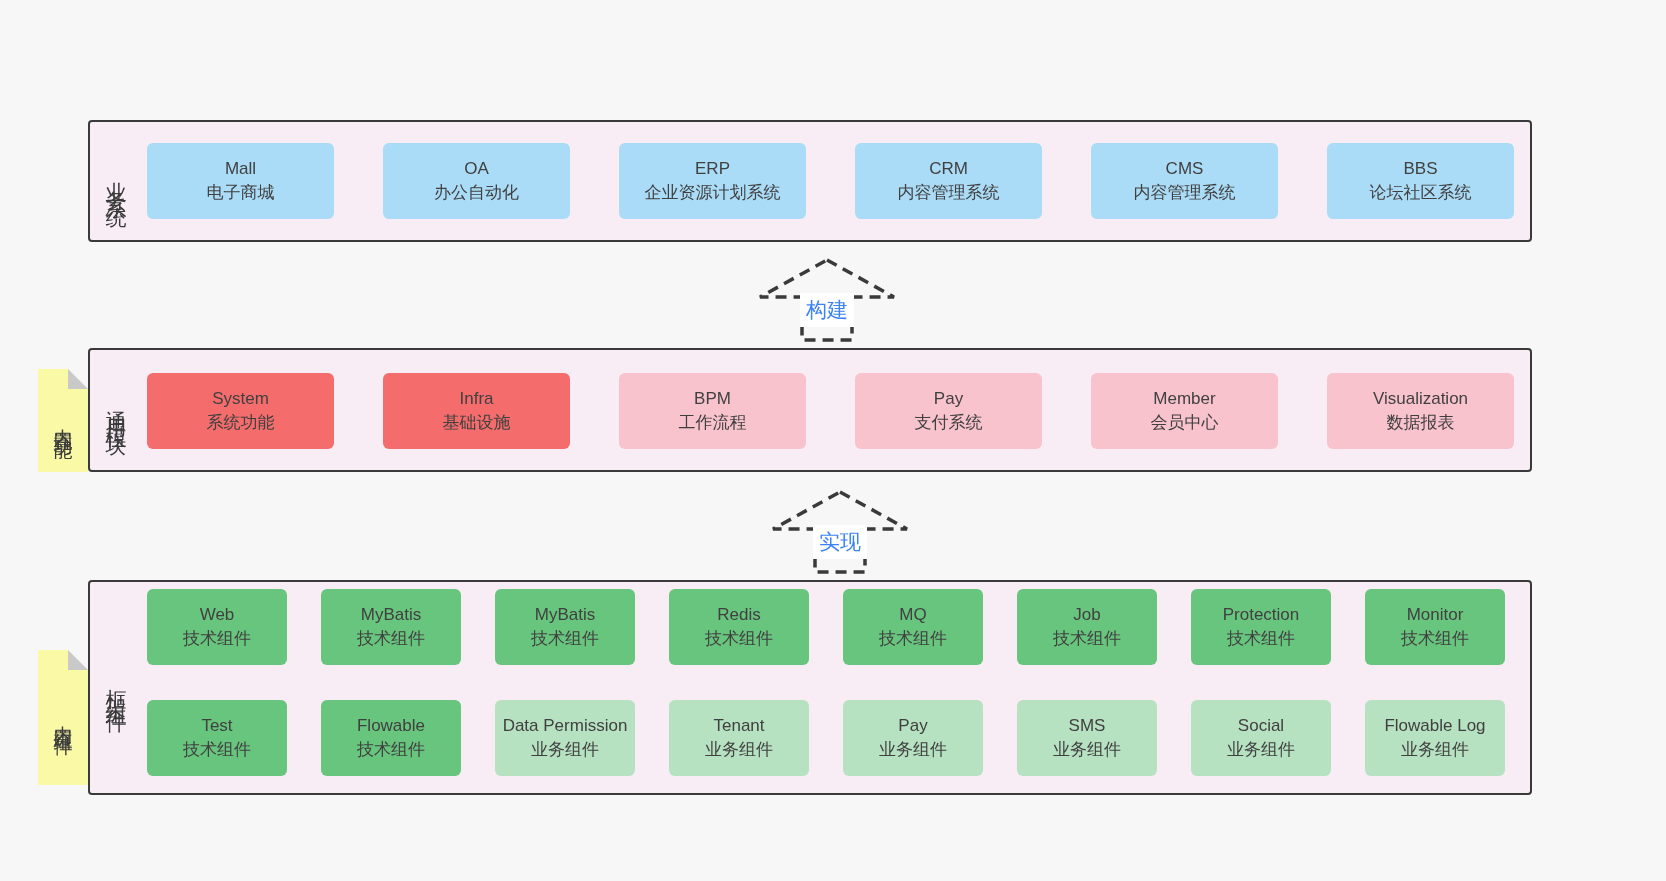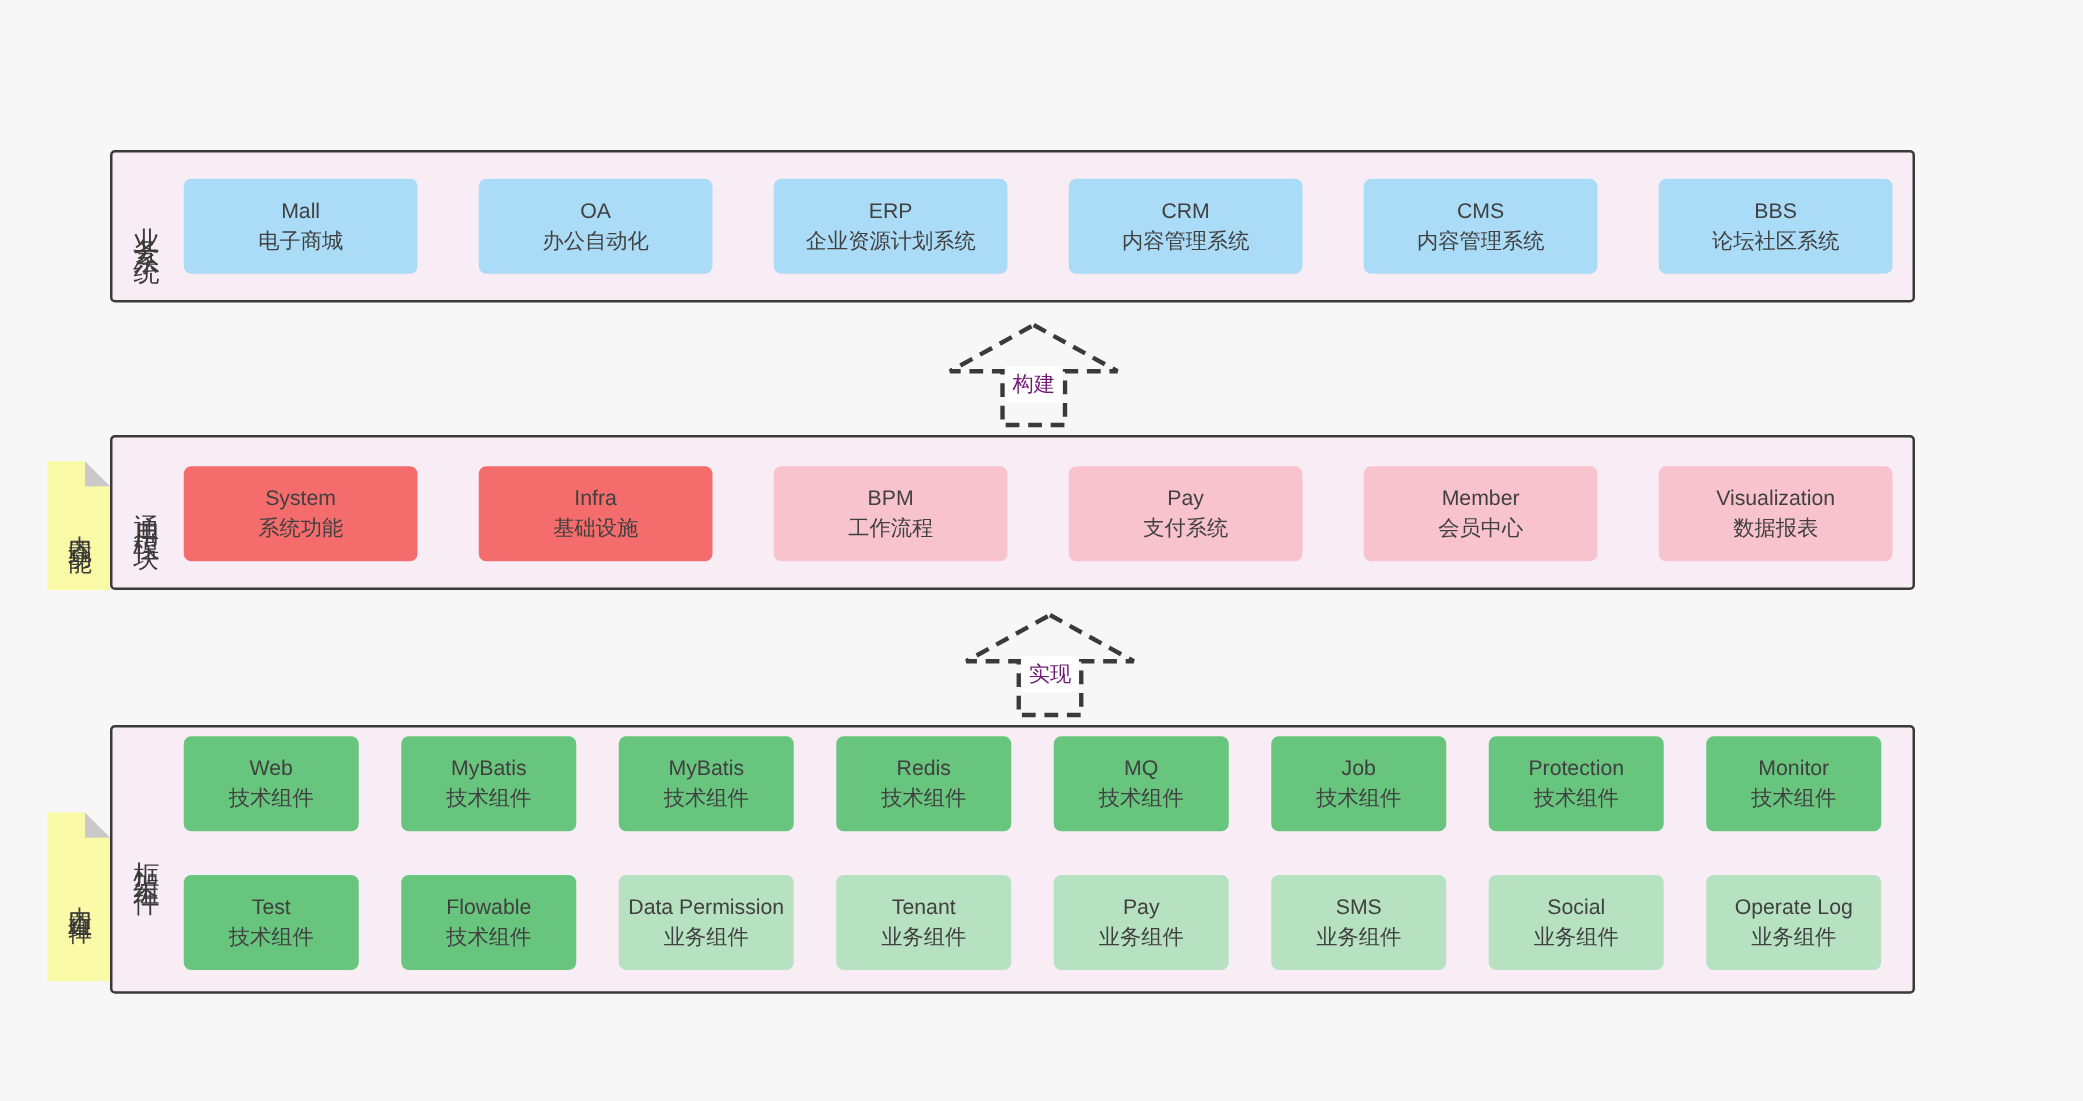--- a/index.html
+++ b/index.html
@@ -55,21 +55,21 @@
     position:absolute;top:50%;left:50%;transform:translate(-50%,-50%);
     writing-mode:vertical-lr;text-orientation:upright;
     font-size:19px;letter-spacing:4px;color:#3a3a3a;white-space:nowrap;
   }
   .arrow{position:absolute;width:140px;height:86px;}
   #arrow-build{left:757px;top:257px;}
   #arrow-impl{left:770px;top:489px;}
   .arrow svg{position:absolute;left:0;top:0;}
   .arrow-label{
     position:absolute;left:50%;top:42%;transform:translateX(-50%);
-    background:#ffffff;padding:3px 6px;font-size:17px;color:#701a75;
+    background:#ffffff;padding:3px 6px;font-size:21px;color:#3b82f6;
     white-space:nowrap;
   }
 </style>
 </head>
 <body>
 
 <div class="section" id="sec-business">
   <div class="sec-label">业务系统</div>
   <div class="boxes-row row-wide">
     <div class="box blue">
@@ -212,17 +212,17 @@
     </div>
     <div class="box narrow lightgreen">
       <span class="t">SMS</span>
       <span class="s">业务组件</span>
     </div>
     <div class="box narrow lightgreen">
       <span class="t">Social</span>
       <span class="s">业务组件</span>
     </div>
     <div class="box narrow lightgreen">
-      <span class="t">Operate Log</span>
+      <span class="t">Flowable Log</span>
       <span class="s">业务组件</span>
     </div>
   </div>
 </div>
 
 </body></html>

